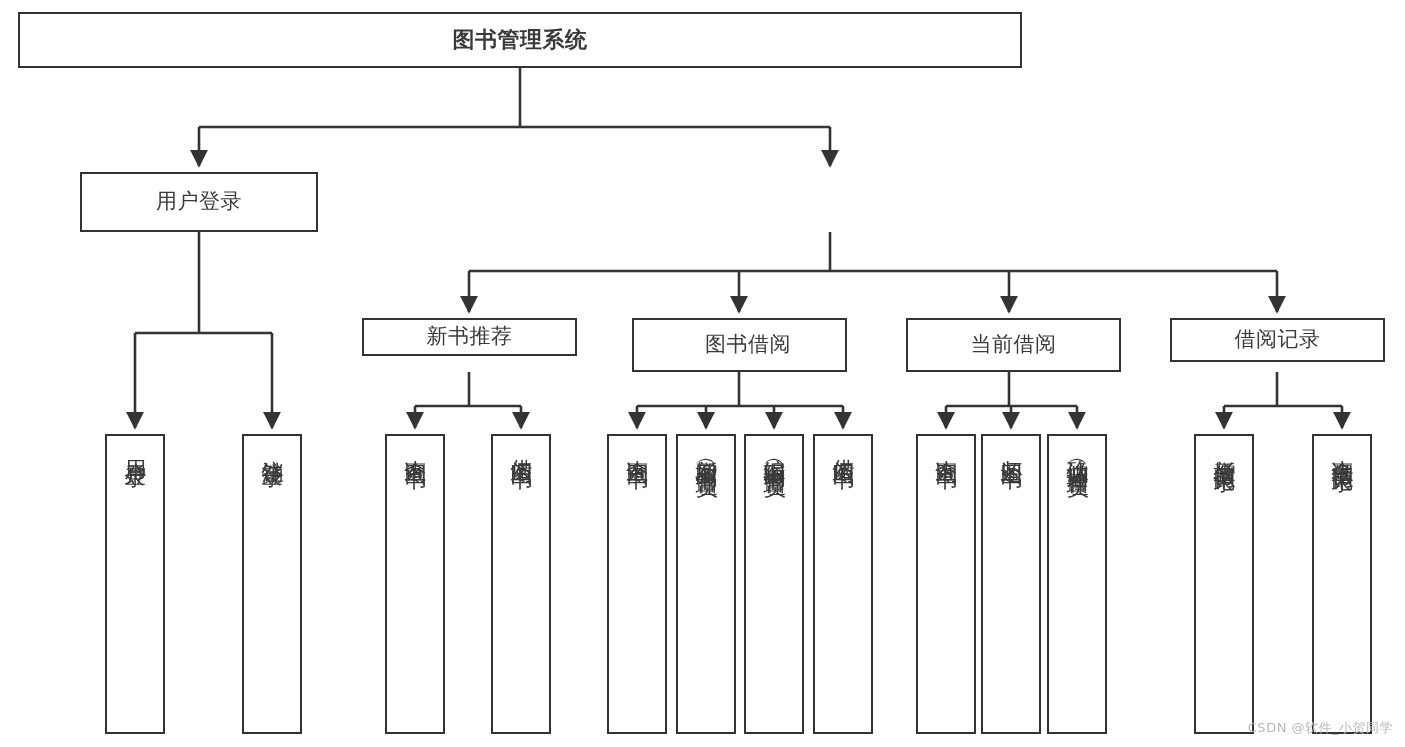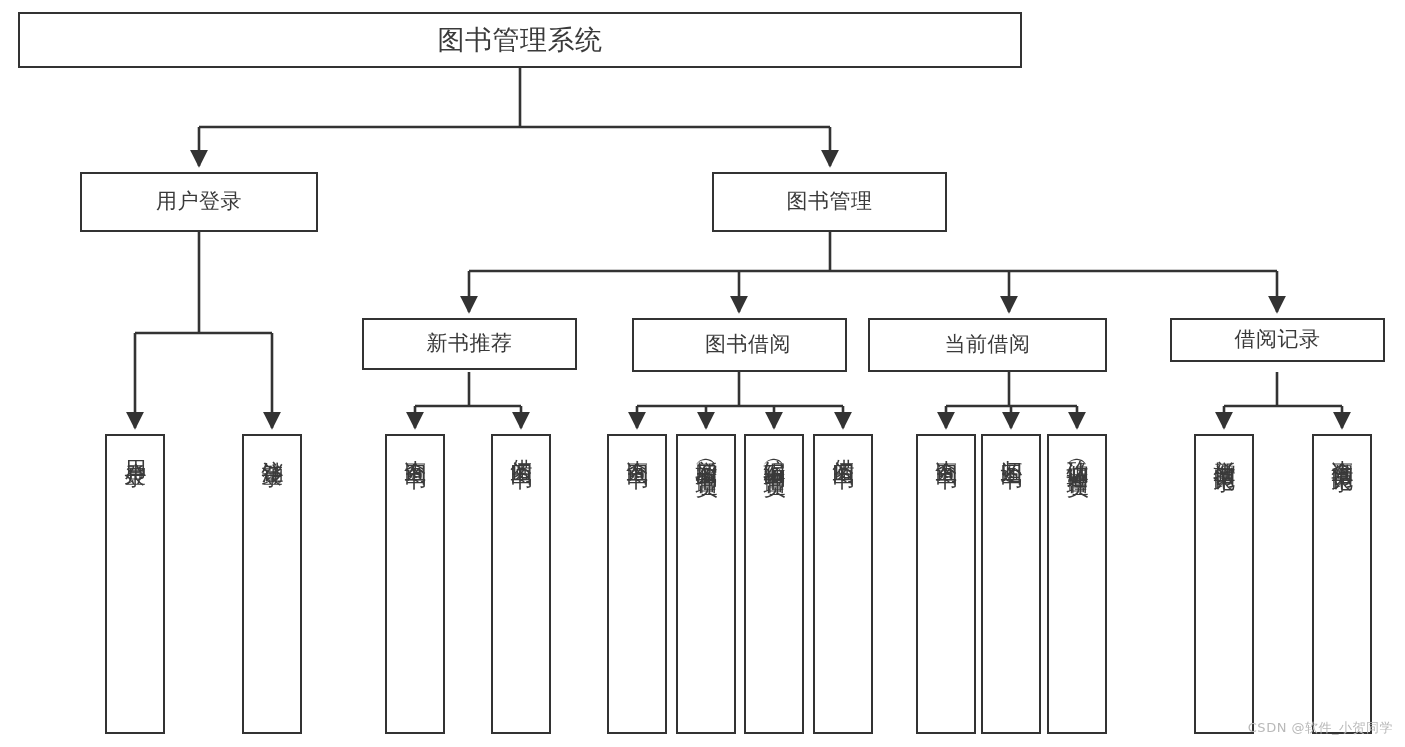--- a/index.html
+++ b/index.html
@@ -41,21 +41,22 @@
     color: #3a3a3a;
     letter-spacing: 0.5px;
     white-space: nowrap;
   }
   .node.horiz .label {
     writing-mode: horizontal-tb;
     font-size: 21px;
     line-height: 1.1;
   }
   .node.root .label {
-    font-size: 27px;
+    font-size: 22px;
+    font-weight: bold;
   }
   .node.vert {
     align-items: flex-start;
     justify-content: center;
     padding-top: 6px;
   }
   .node.vert .label {
     writing-mode: vertical-rl;
     text-orientation: upright;
     font-size: 22px;
@@ -133,33 +134,30 @@
   </svg>
 
   <div class="node horiz root" style="left:18px; top:12px; width:1004px; height:56px;">
     <span class="label">图书管理系统</span>
   </div>
 
   <div class="node horiz" style="left:80px; top:172px; width:238px; height:60px;">
     <span class="label">用户登录</span>
   </div>
 
-  <div class="node horiz" style="left:712px; top:172px; width:235px; height:60px;">
-    <span class="label">图书管理</span>
-  </div>
-
-  <div class="node horiz" style="left:362px; top:318px; width:215px; height:52px;">
+
+  <div class="node horiz" style="left:362px; top:318px; width:215px; height:38px;">
     <span class="label">新书推荐</span>
   </div>
 
   <div class="node horiz" style="left:632px; top:318px; width:215px; height:54px;padding-left:17px;">
     <span class="label">图书借阅</span>
   </div>
 
-  <div class="node horiz" style="left:868px; top:318px; width:239px; height:54px;">
+  <div class="node horiz" style="left:906px; top:318px; width:215px; height:54px;">
     <span class="label">当前借阅</span>
   </div>
 
   <div class="node horiz" style="left:1170px; top:318px; width:215px; height:44px;">
     <span class="label">借阅记录</span>
   </div>
 
   <div class="node vert" style="left:105px; top:434px; width:60px; height:300px;">
     <span class="label">用户登录</span>
   </div>

